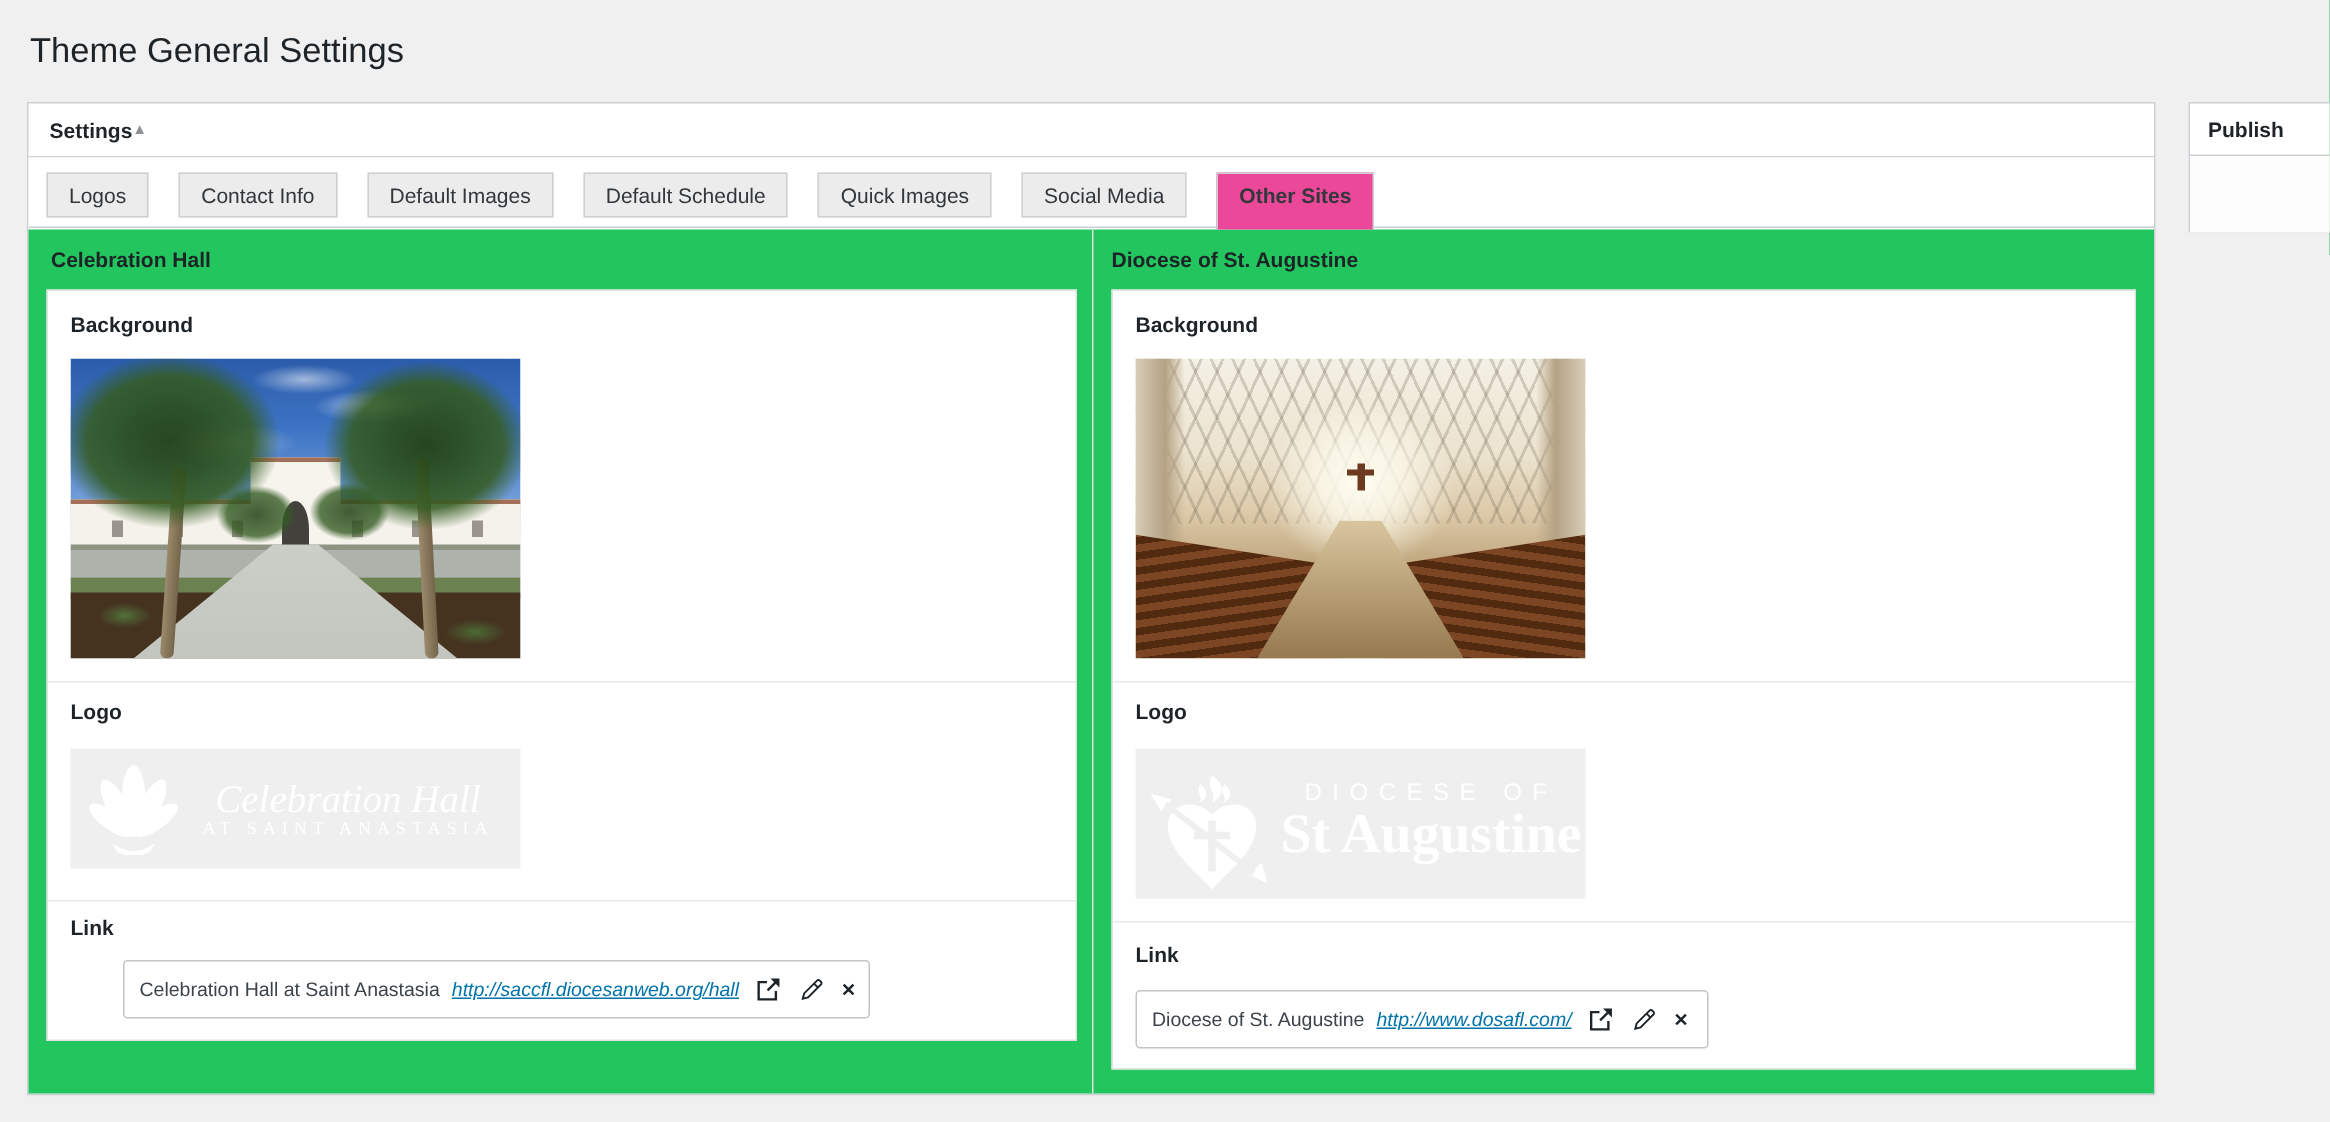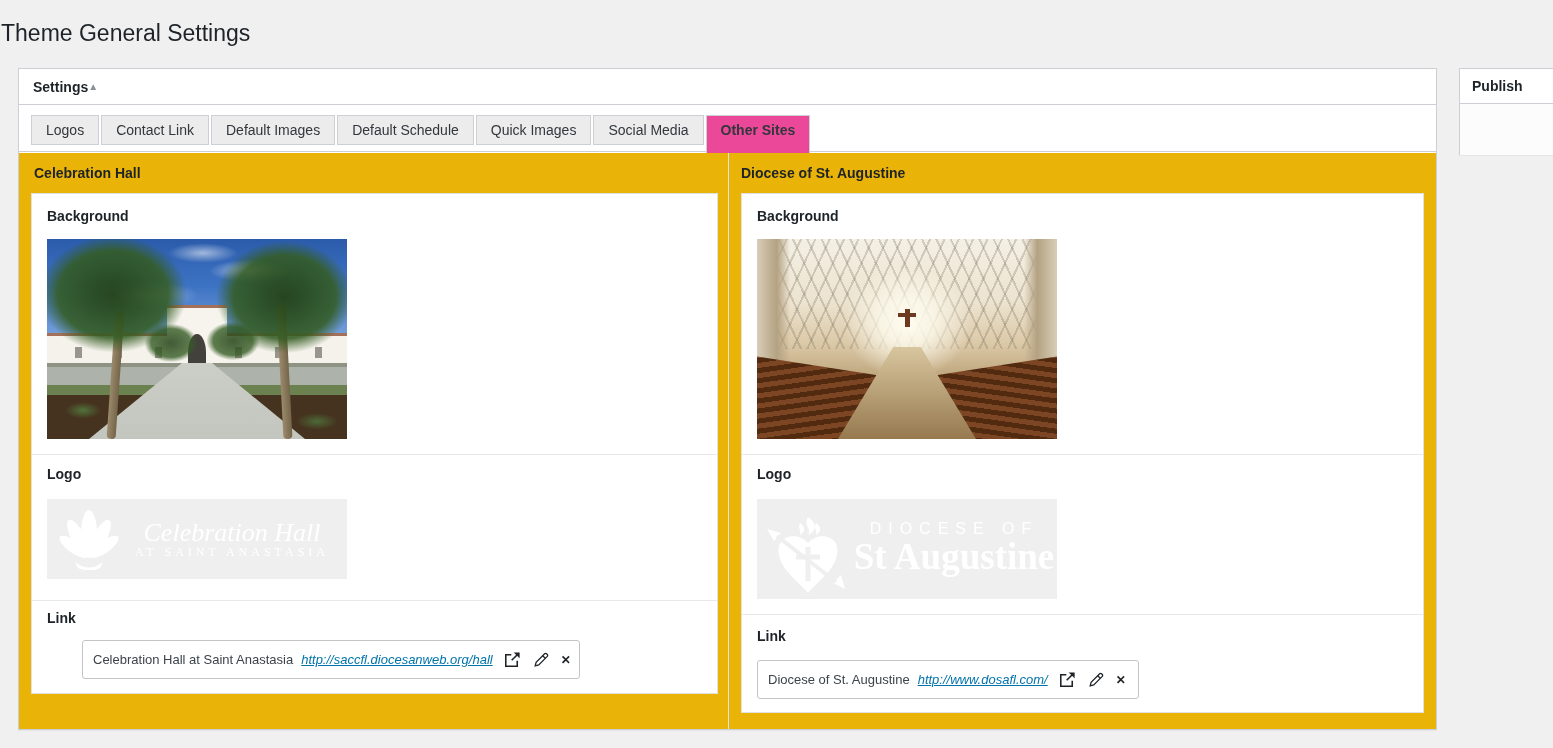--- a/index.html
+++ b/index.html
@@ -6,21 +6,21 @@
   html,body { width:1553px; height:748px; }
   body {
     font-family: "Liberation Sans", sans-serif;
     background: #f0f0f1;
     color: #1d2327;
     overflow: hidden;
   }
   #stage { position:relative; width:1553px; height:748px; overflow:hidden; }
 
   .page-title {
-    position:absolute; left:1px; top:20px;
+    position:absolute; left:20px; top:20px;
     font-size:23px; font-weight:400; color:#1d2327;
   }
 
   
   .postbox {
     position:absolute; left:18px; top:68px; width:1419px; height:662px;
     background:#fff; border:1px solid #ccd0d4; box-shadow:0 1px 1px rgba(0,0,0,.04);
   }
   .postbox-header {
     height:36px; border-bottom:1px solid #ccd0d4;
@@ -28,29 +28,29 @@
   }
   .postbox-header .hndle { font-size:14px; font-weight:600; color:#1d2327; }
   .toggle-btn { font-size:10px; color:#8c8f94; cursor:pointer; line-height:1; }
 
   
   .tabbar {
     position:relative; height:47px; border-bottom:1px solid #ccd0d4;
     padding:10px 0 0 12px; display:flex; align-items:flex-start; background:#fff;
   }
   .tab {
-    background:#ececec; border:1px solid #ccd0d4; margin-right:2px;
+    background:#ececec; border:1px solid #ccd0d4; margin-right:20px;
     padding:6px 14px; font-size:14px; color:#32373c; cursor:pointer; white-space:nowrap;
   }
   .tab.active {
     background:#ec4899; font-weight:600; border-bottom:none;
     padding-bottom:15px; position:relative; z-index:2;
   }
 
-  .tab-content { position:absolute; left:0; right:0; top:84px; bottom:0; background:#eab308; }
+  .tab-content { position:absolute; left:0; right:0; top:84px; bottom:0; background:#22c55e; }
   .col-divider { position:absolute; left:709px; top:0; bottom:0; width:1px; background:#e2e2e2; }
 
   .panel-heading { position:absolute; font-size:14px; font-weight:700; color:#1d2327; }
   .heading-left  { left:15px;  top:12px; }
   .heading-right { left:722px; top:12px; }
 
   .panel { position:absolute; background:#fff; border:1px solid #e1e1e1; }
   .panel-left  { left:12px;  top:40px; width:687px; height:501px; }
   .panel-right { left:722px; top:40px; width:683px; height:520px; }
 
@@ -165,21 +165,21 @@
 
   <div class="postbox">
 
     <div class="postbox-header">
       <span class="hndle">Settings</span>
       <span class="toggle-btn">▲</span>
     </div>
 
     <div class="tabbar">
       <div class="tab">Logos</div>
-      <div class="tab">Contact Link</div>
+      <div class="tab">Contact Info</div>
       <div class="tab">Default Images</div>
       <div class="tab">Default Schedule</div>
       <div class="tab">Quick Images</div>
       <div class="tab">Social Media</div>
       <div class="tab active">Other Sites</div>
     </div>
 
     <div class="tab-content">
       <div class="col-divider"></div>
 

